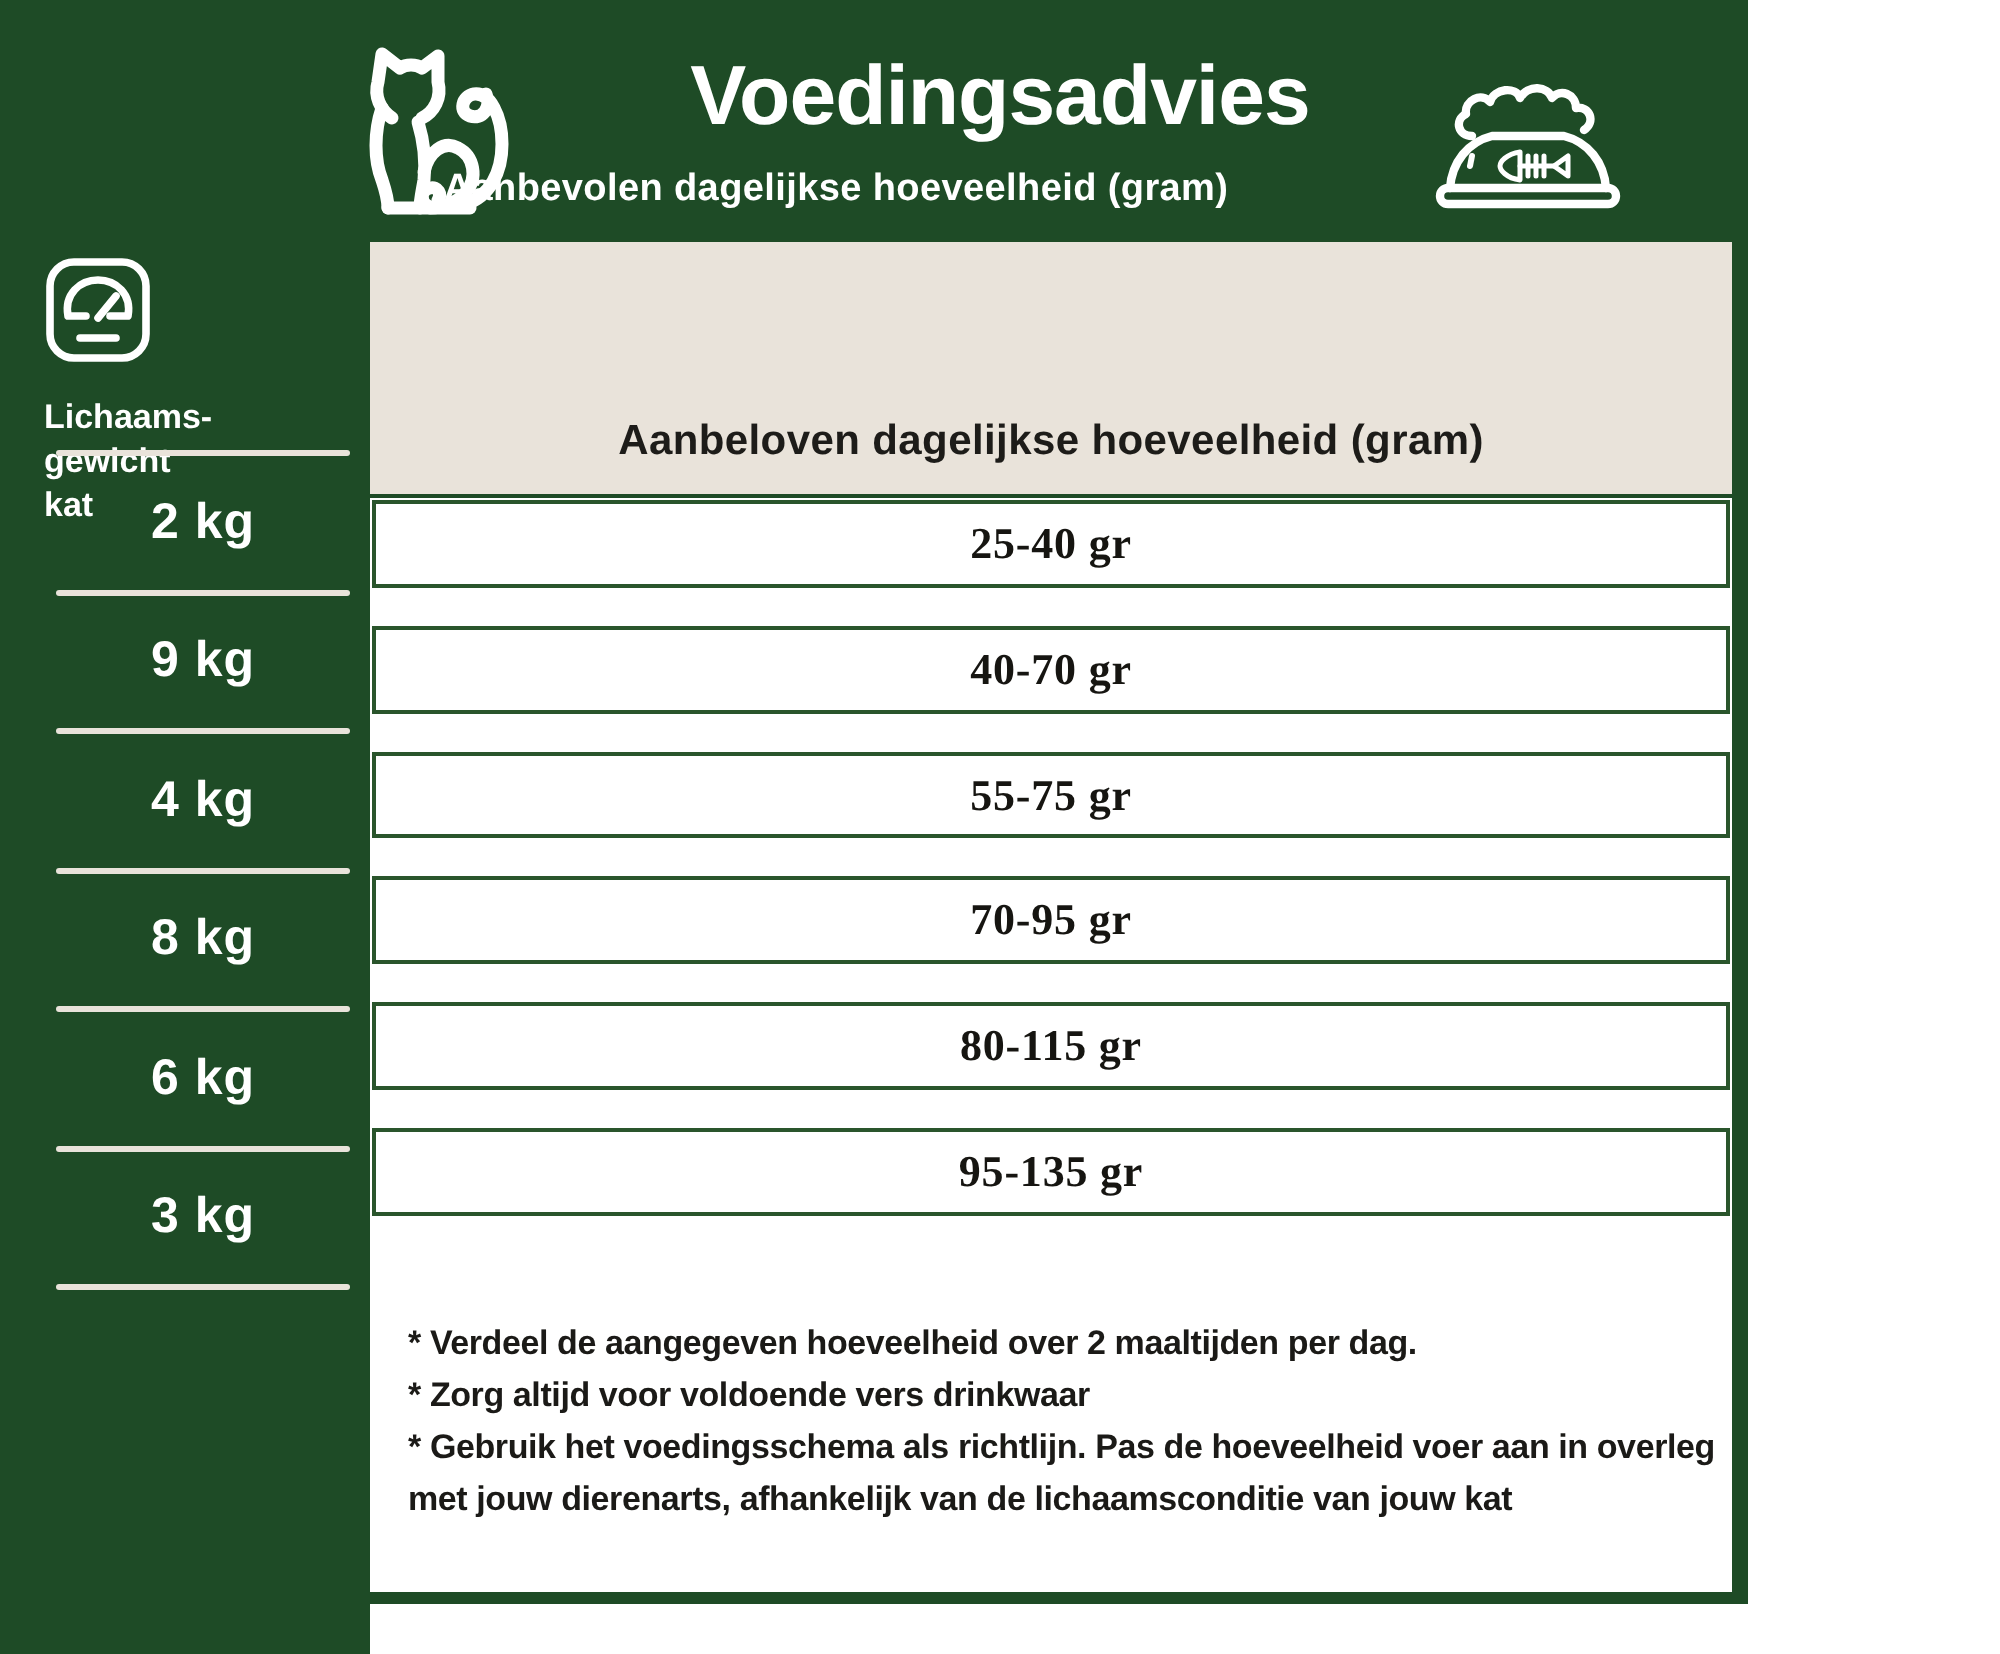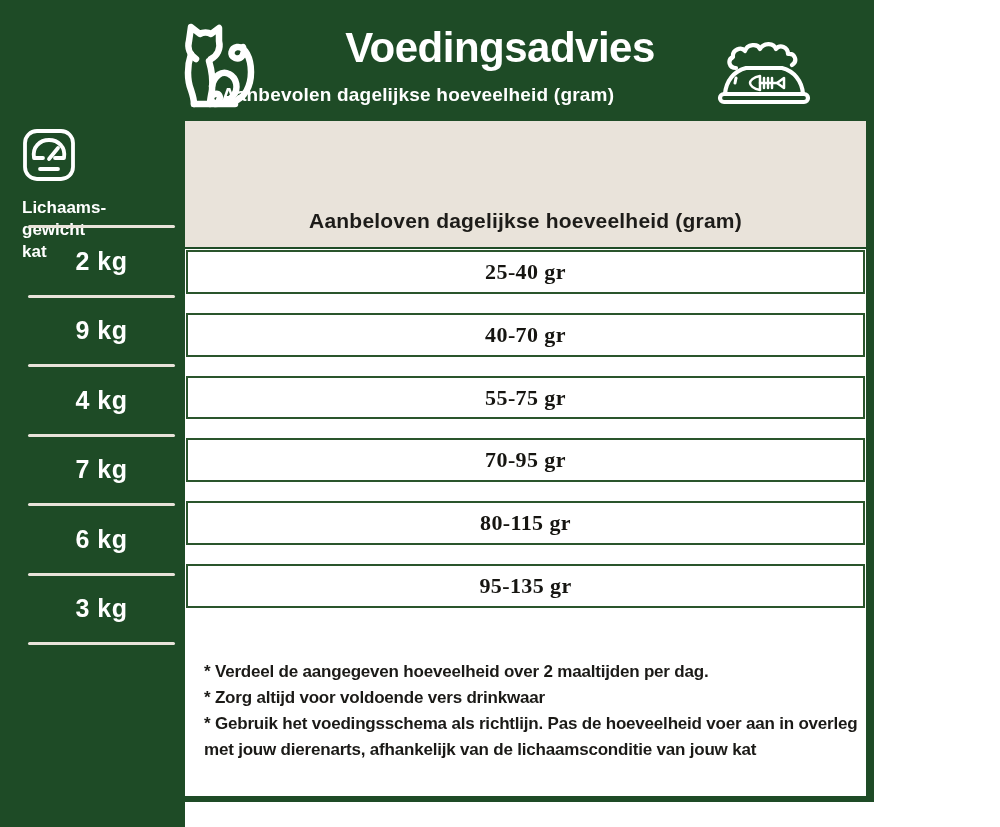--- a/index.html
+++ b/index.html
@@ -116,21 +116,21 @@
 </div>
 
 <div class="weights">
   <div class="w-line"></div>
   <div class="w-row">2 kg</div>
   <div class="w-line"></div>
   <div class="w-row">9 kg</div>
   <div class="w-line"></div>
   <div class="w-row">4 kg</div>
   <div class="w-line"></div>
-  <div class="w-row">7 kg</div>
+  <div class="w-row">8 kg</div>
   <div class="w-line"></div>
   <div class="w-row">6 kg</div>
   <div class="w-line"></div>
   <div class="w-row">3 kg</div>
   <div class="w-line"></div>
 </div>
 
 <div class="table-wrap">
   <div class="thead">Aanbeloven dagelijkse hoeveelheid (gram)</div>
   <div class="rows">

